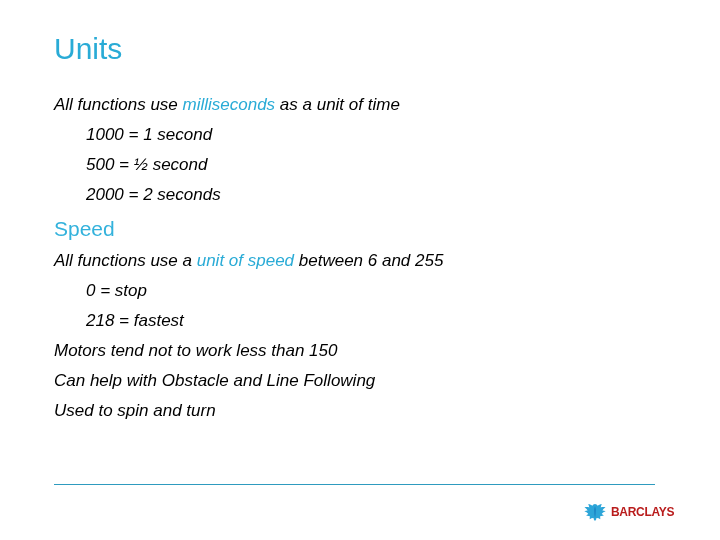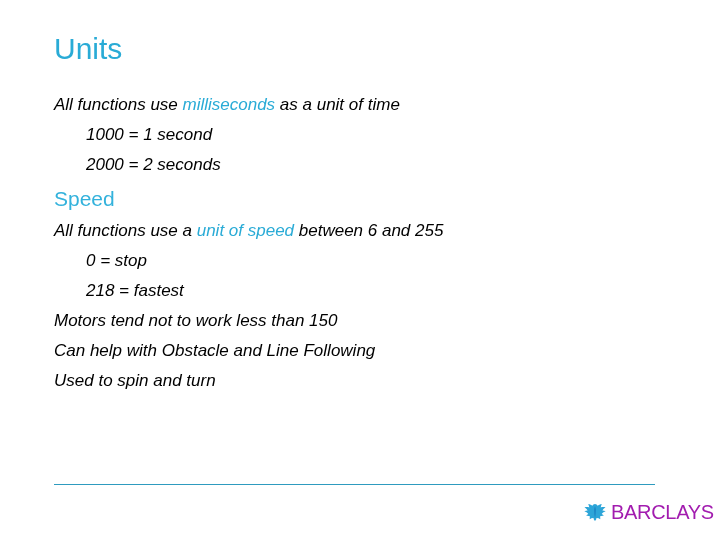--- a/index.html
+++ b/index.html
@@ -94,24 +94,24 @@
     gap: 5px;
   }
 
   .logo-eagle {
     width: 22px;
     height: 19px;
     display: block;
   }
 
   .logo-word {
-    font-size: 20px;
+    font-size: 12px;
     line-height: 19px;
-    font-weight: normal;
-    color: #a21caf;
+    font-weight: bold;
+    color: #b91c1c;
     letter-spacing: -0.3px;
     font-family: "Liberation Sans", sans-serif;
     white-space: nowrap;
   }
 </style>
 </head>
 <body>
 
 <div class="slide">
 
@@ -119,20 +119,21 @@
 
   <div class="body-area">
 
     <div>
 
       <div class="line first">
         <span>All functions use </span><span class="hl">milliseconds</span><span> as a unit of time</span>
       </div>
 
       <div class="line indent">1000 = 1 second</div>
+      <div class="line indent">500 = ½ second</div>
       <div class="line indent">2000 = 2 seconds</div>
     </div>
 
     <div>
       <div class="section-heading speed">Speed</div>
 
       <div class="line first">
         <span>All functions use a </span><span class="hl">unit of speed</span><span> between 6 and 255</span>
       </div>
 

